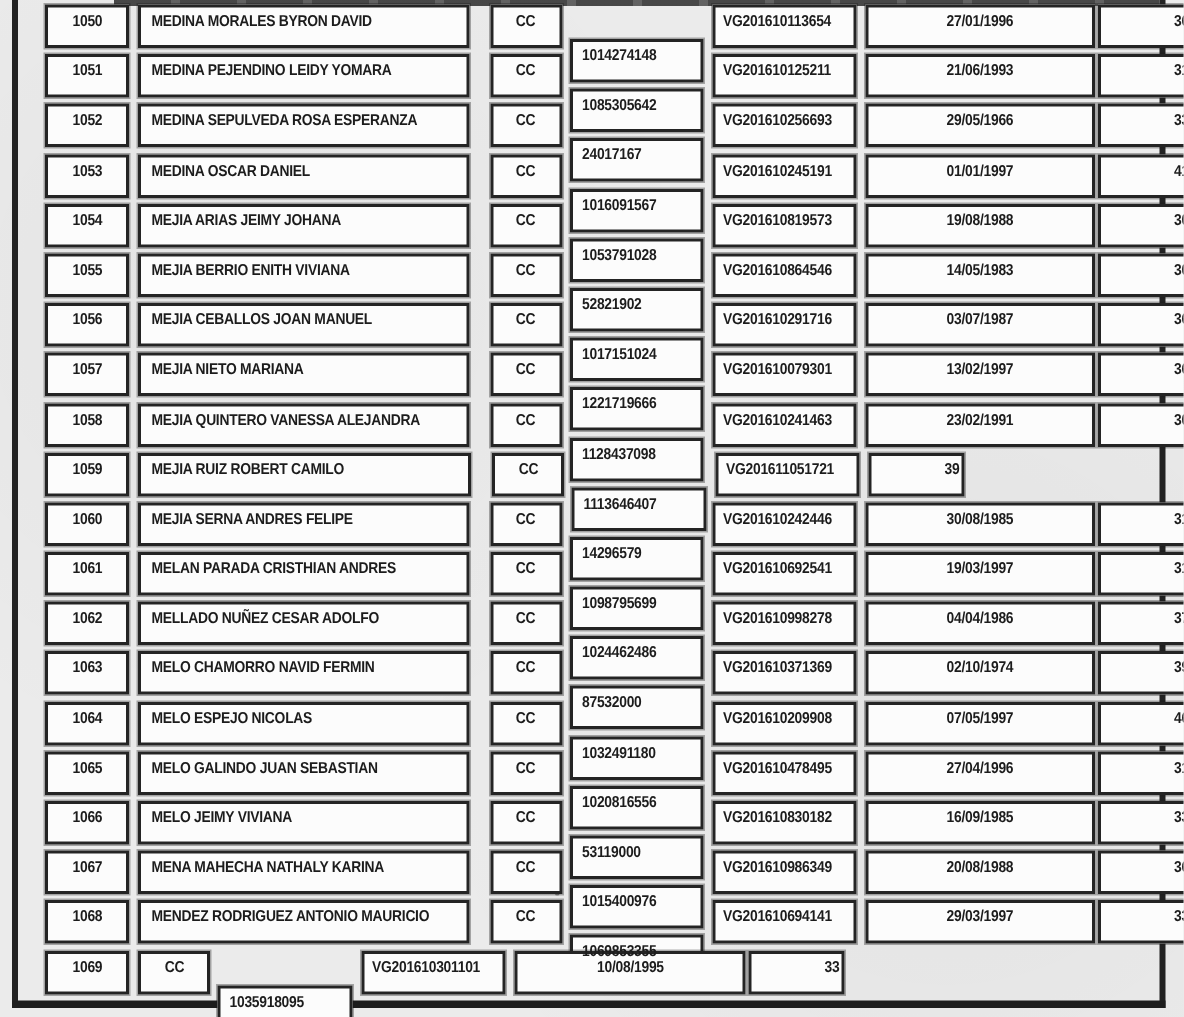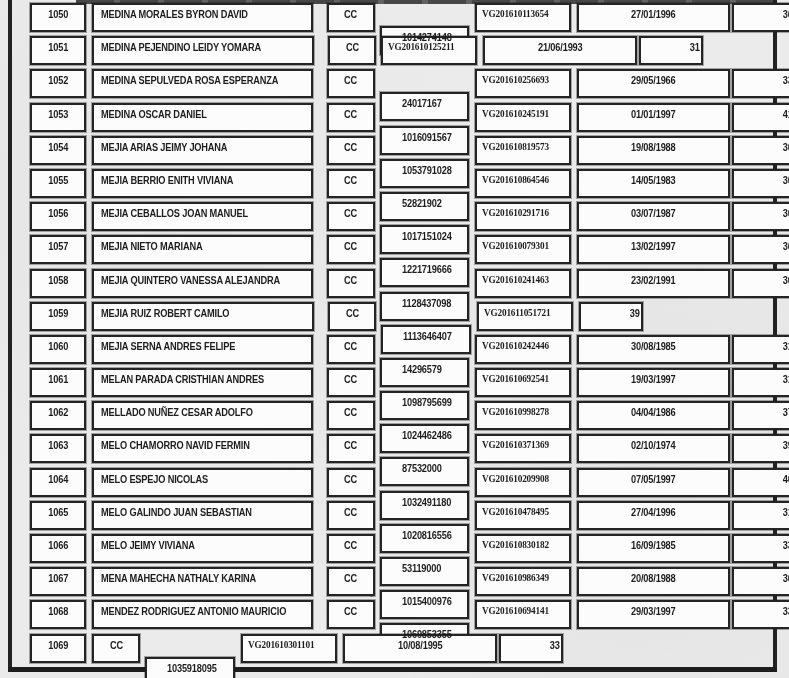--- a/index.html
+++ b/index.html
@@ -46,22 +46,22 @@
     color:#1c1c1c;
     letter-spacing:-0.2px;
     transform: scaleX(0.88);
     transform-origin:left center;
   }
   .center { justify-content:center; }
   .center .txt { transform-origin:center center; }
   .c-num  { width:56px;  margin-right:6px; }
   .c-name { width:222px; margin-right:14px; padding-left:7px; }
   .c-type { width:48px;  margin-right:5px; }
-  .c-doc  { width:90px;  margin-right:6px; padding-left:20px;margin-top:24px; }
-  .c-code { width:96px;  margin-right:6px; padding-left:5px;font-family:Liberation Serif, serif; }
+  .c-doc  { width:90px;  margin-right:6px; padding-left:6px;margin-top:24px; }
+  .c-code { width:96px;  margin-right:6px; padding-left:5px; }
   .c-date { width:154px; margin-right:2px; }
   .c-age  { width:64px;padding-left:47px; }
   
   .speck { position:absolute; background:rgba(40,40,40,.5); border-radius:50%; }
   .s1 { left:598px; top:452px; width:3px; height:3px; }
   .s2 { left:370px; top:595px; width:3px; height:2px; }
   .s3 { left:300px; top:252px; width:2px; height:3px; }
 </style>
 </head>
 <body>
@@ -102,20 +102,23 @@
   <div class="row">
     <div class="cell c-num center">
           <span class="txt">1051</span>
         </div>
     <div class="cell c-name">
           <span class="txt">MEDINA PEJENDINO LEIDY YOMARA</span>
         </div>
     <div class="cell c-type center">
           <span class="txt">CC</span>
         </div>
+    <div class="cell c-doc">
+          <span class="txt">1085305642</span>
+        </div>
     <div class="cell c-code">
           <span class="txt">VG201610125211</span>
         </div>
     <div class="cell c-date center">
           <span class="txt">21/06/1993</span>
         </div>
     <div class="cell c-age center">
           <span class="txt">31</span>
         </div>
   </div>

